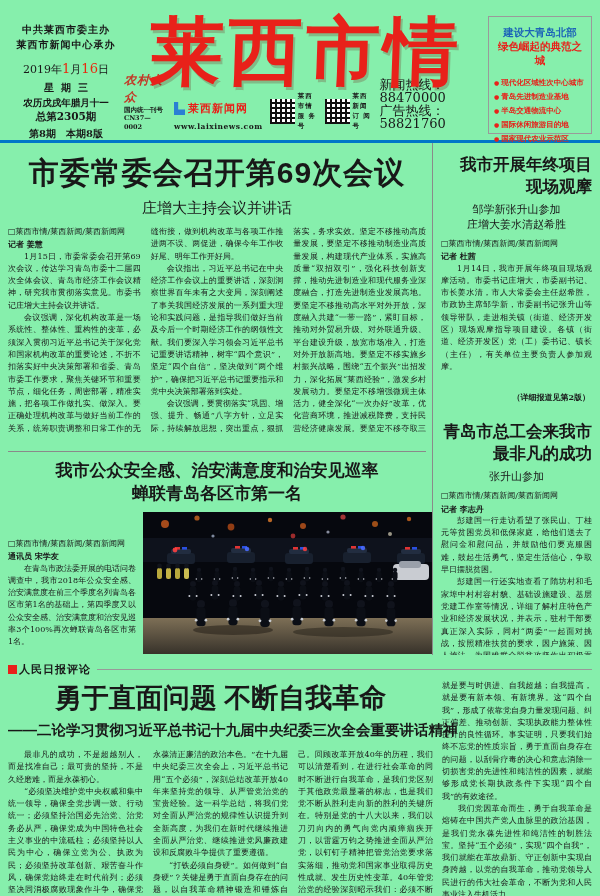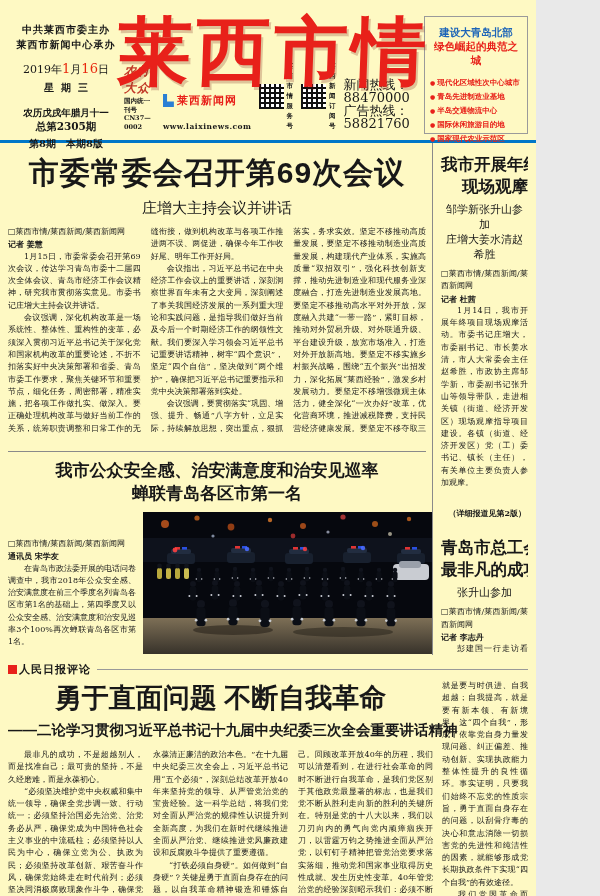--- a/index.html
+++ b/index.html
@@ -1,40 +1,40 @@
 <!DOCTYPE html>
 <html><head>
 <meta charset="utf-8">
 <style>
   *{margin:0;padding:0;box-sizing:border-box}
   html,body{background:#e9e9e9}
   body{width:600px;height:896px;overflow:hidden;margin:0 auto;font-family:"DejaVu Serif",serif;color:#181818}
-  .page{width:536px;height:896px;background:#fef9c3;overflow:hidden}
+  .page{width:600px;height:896px;background:#86efac;overflow:hidden}
 
   
   .masthead{display:flex;padding:8px 8px 0 8px;height:138px}
   .mast-left{width:116px;text-align:center;padding-top:14px;flex:none}
   .sponsor{font-size:10px;font-weight:bold;line-height:15px;letter-spacing:1px}
   .date-line{font-size:11px;font-weight:normal;margin-top:9px}
   .date-line .red-num{color:#e8290f;font-size:13px}
   .weekday{font-size:10px;font-weight:bold;letter-spacing:7px;margin-top:4px;padding-left:7px}
-  .lunar{font-size:9.5px;font-weight:bold;margin-top:12px}
+  .lunar{font-size:9.5px;font-weight:bold;margin-top:2px}
   .issue{font-size:10.5px;font-weight:bold;}
   .issue2{font-size:10px;font-weight:bold;margin-top:3px}
   .mast-center{flex:1;display:flex;flex-direction:column;align-items:center;min-width:0}
   .paper-title{font-size:74px;line-height:86px;font-weight:900;color:#e8211a;letter-spacing:4px;white-space:nowrap;
                text-shadow:2px 3px 0 rgba(110,8,4,.22);font-family:"DejaVu Serif",serif;transform:skew(-2deg)}
   .pub-row{display:flex;align-items:flex-end;gap:7px;margin-top:3px;height:34px;width:100%;justify-content:center}
   .pub1{text-align:left}
   .pub1-name{color:#c23a28;font-size:12px;font-weight:bold;font-style:italic;letter-spacing:1px}
   .pub1-serial{font-size:6.5px;font-weight:bold;line-height:8.5px}
   .lxw-top{display:flex;align-items:center;gap:3px}
   .lxw-mark{width:11px;height:13px;background:#2a7fd4;clip-path:polygon(0 0,38% 0,38% 58%,100% 58%,100% 100%,0 100%)}
   .lxw-name{color:#e8211a;font-size:11px;font-weight:900;letter-spacing:1px;font-family:"Liberation Sans",sans-serif}
-  .lxw-site{font-size:7.5px;font-weight:bold;margin-top:14px;letter-spacing:.5px}
+  .lxw-site{font-size:7.5px;font-weight:bold;margin-top:6px;letter-spacing:.5px}
   .qr-group{display:flex;align-items:center;gap:3px}
   .qr{width:25px;height:25px;flex:none;
       background-image:repeating-linear-gradient(90deg,#111 0 2px,transparent 2px 5px),
                        repeating-linear-gradient(0deg,#111 0 2px,#fff 2px 5px)}
   .qr-labels{font-size:6.5px;line-height:10px;font-weight:bold;letter-spacing:1px}
   .hotlines{font-size:13px;font-weight:normal;line-height:13px;padding-bottom:1px}
   .promo-box{width:104px;border:1px solid #9a9a9a;padding:9px 5px 0 5px;height:118px;margin-top:8px;flex:none}
   .promo-l1{color:#1c64b8;font-size:10.5px;font-weight:900;text-align:center;font-family:"Liberation Sans",sans-serif}
   .promo-l2{color:#e8211a;font-size:10.5px;font-weight:900;text-align:center;margin-bottom:8px;font-family:"Liberation Sans",sans-serif}
   .promo-box ul{list-style:none}

